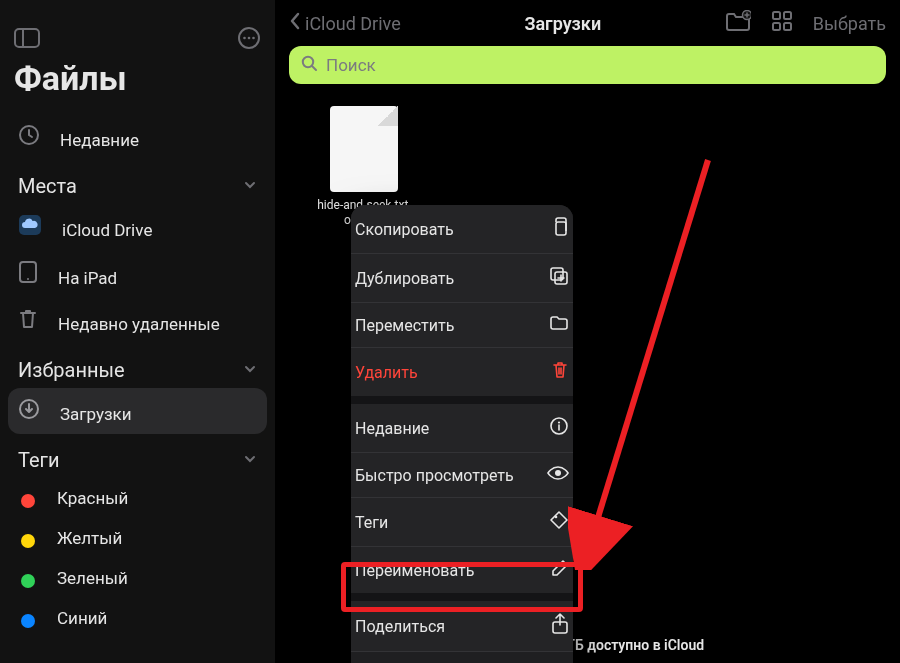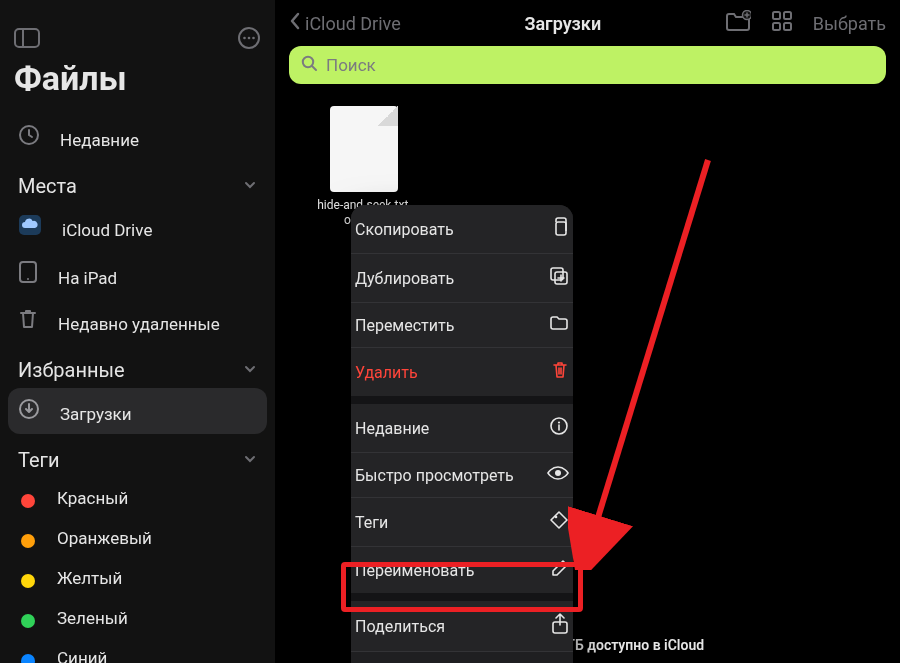--- a/index.html
+++ b/index.html
@@ -135,24 +135,20 @@
             <path d="M3 5l4 4 4-4" fill="none" stroke="#6e6e73" stroke-width="2" stroke-linecap="round"></path>
           </svg></span>
     </div>
 
     <div id="tag-list">
         <div class="sb-item">
           <span class="tag-dot" style="background: rgb(255, 69, 58);"></span>
           <span>Красный</span>
         </div>
         <div class="sb-item">
-          <span class="tag-dot" style="background: rgb(255, 159, 10);"></span>
-          <span>Оранжевый</span>
-        </div>
-        <div class="sb-item">
           <span class="tag-dot" style="background: rgb(255, 214, 10);"></span>
           <span>Желтый</span>
         </div>
         <div class="sb-item">
           <span class="tag-dot" style="background: rgb(48, 209, 88);"></span>
           <span>Зеленый</span>
         </div>
         <div class="sb-item">
           <span class="tag-dot" style="background: rgb(10, 132, 255);"></span>
           <span>Синий</span>

